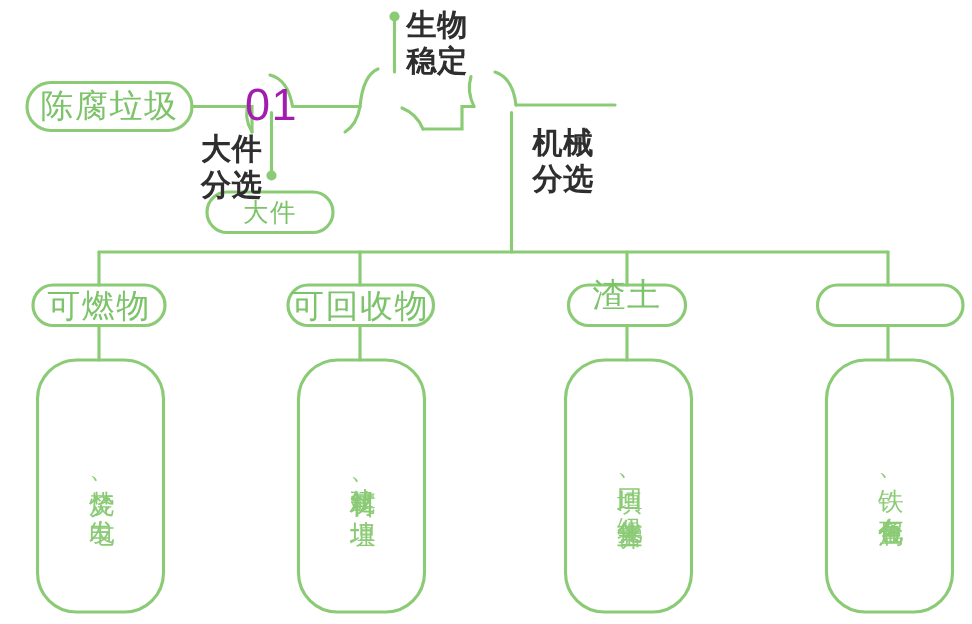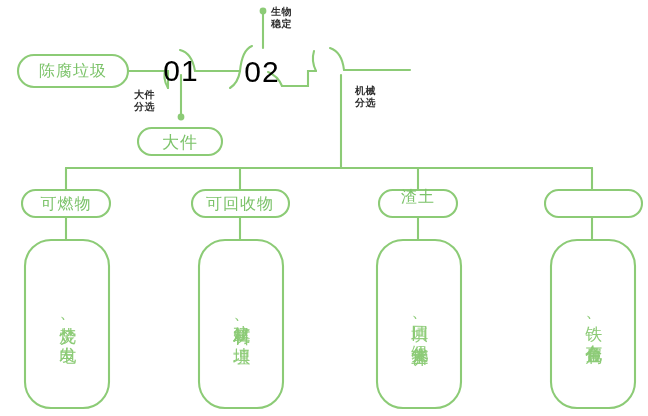--- a/index.html
+++ b/index.html
@@ -29,37 +29,37 @@
     height: 416px;
   }
   .lbl {
     position: absolute;
     white-space: pre;
     line-height: 1.18;
   }
   
   .ann {
     color: #2e2e2e;
-    font-size: 10px;
+    font-size: 20px;
     font-weight: 700;
     letter-spacing: 0.5px;
   }
   
   .pill-text {
     position: absolute;
     color: #7cc36a;
-    font-size: 16px;
+    font-size: 22px;
     font-weight: 400;
     letter-spacing: 1px;
     white-space: nowrap;
     transform: translate(-50%, -50%);
   }
   .num-text {
     position: absolute;
-    color: #000000;
+    color: #a21caf;
     font-size: 30px;
     font-weight: 400;
     letter-spacing: 1px;
     transform: translate(-50%, -50%);
   }
   
   .vbox-text {
     position: absolute;
     color: #8ccb76;
     font-size: 17px;
@@ -129,21 +129,20 @@
       <rect x="25" y="240" width="84" height="168" rx="26" ry="26"></rect>
       <rect x="199" y="240" width="84" height="168" rx="26" ry="26"></rect>
       <rect x="377" y="240" width="84" height="168" rx="26" ry="26"></rect>
       <rect x="551" y="240" width="84" height="168" rx="26" ry="26"></rect>
     </g>
   </svg>
 
   <div class="pill-text" style="left:73px; top:71px;">陈腐垃圾</div>
 
   <div class="num-text" style="left:181px; top:71px;">01</div>
-  <div class="num-text" style="left:262px; top:72px;">02</div>
 
   <div class="lbl ann" style="left:134px; top:89px;">大件
 分选</div>
   <div class="lbl ann" style="left:271px; top:6px;">生物
 稳定</div>
   <div class="lbl ann" style="left:355px; top:85px;">机械
 分选</div>
 
   <div class="pill-text" style="left:180px; top:142px; font-size:17px;">大件</div>
 

